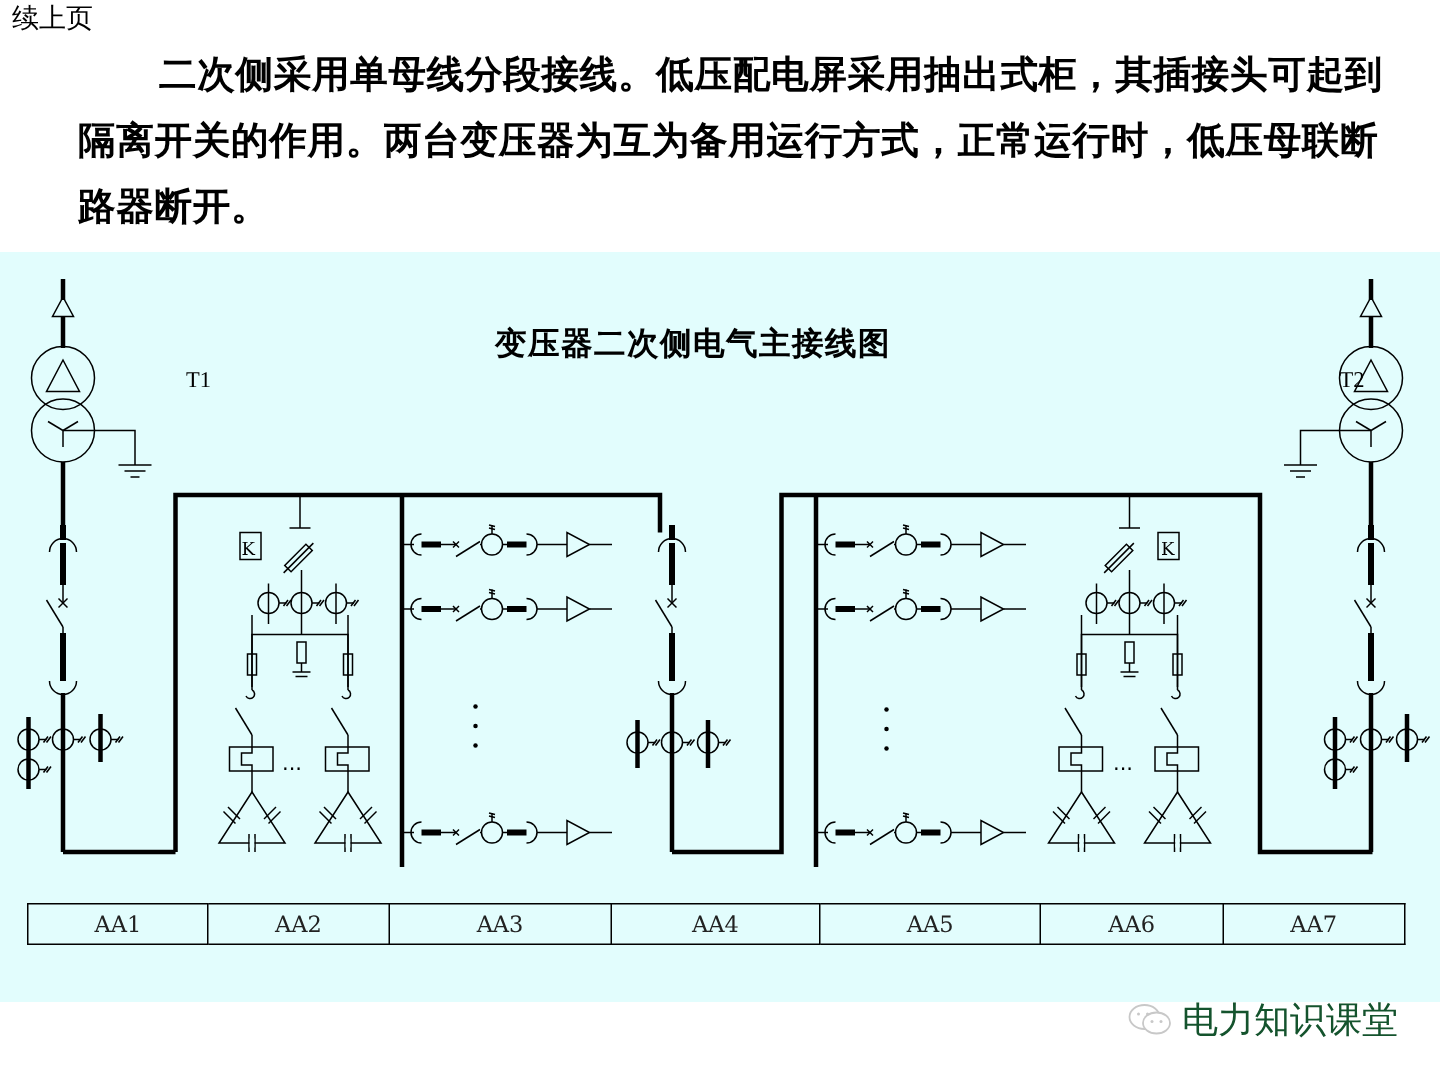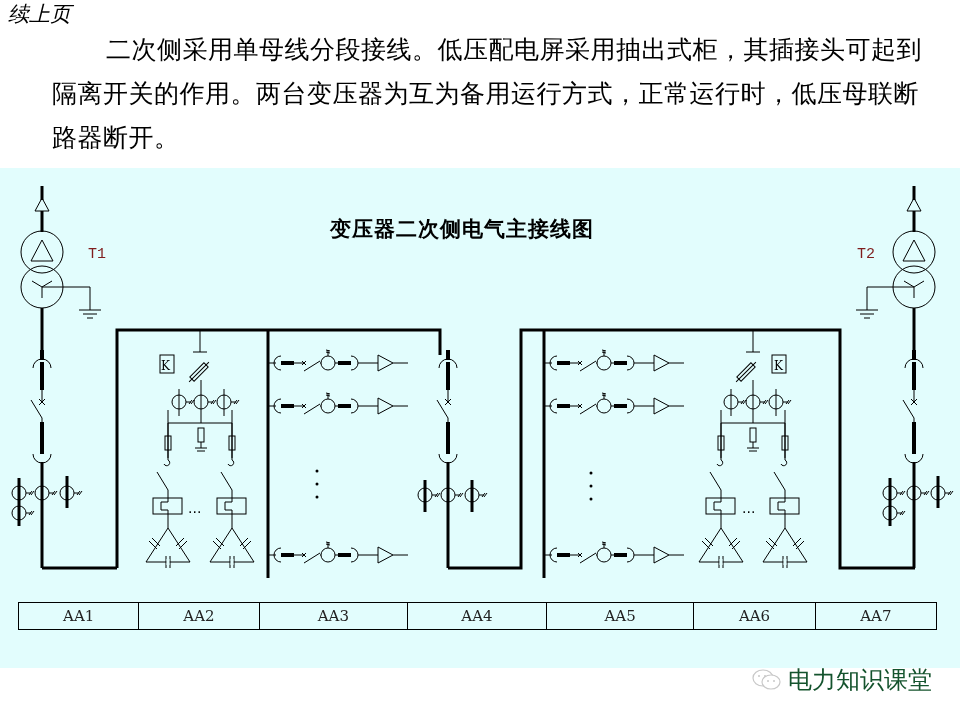--- a/index.html
+++ b/index.html
@@ -1,26 +1,26 @@
 <!DOCTYPE html>
 <html><head>
 <meta charset="utf-8">
 <style>
   html, body { margin:0; padding:0; }
   body { width:960px; height:720px; background:#ffffff; position:relative; overflow:hidden;
          font-family: "DejaVu Serif", "Liberation Serif", serif; color:#000; }
-  .cont-label { position:absolute; left:8px; top:0px; font-size:21px; font-style:italic;
+  .cont-label { position:absolute; left:8px; top:0px; font-size:18px; 
                 font-family:"DejaVu Serif","Liberation Serif",serif; }
   .para { position:absolute; left:52px; top:28px; width:880px; font-size:25px; line-height:44px;
-          font-weight:normal; font-family:"DejaVu Serif","Liberation Serif",serif; letter-spacing:0.5px; }
+          font-weight:bold; font-family:"DejaVu Serif","Liberation Serif",serif; letter-spacing:0.5px; }
   .para .indent { display:inline-block; width:54px; }
   .panel { position:absolute; left:0; top:168px; width:960px; height:500px; background:#e2fdfd; }
   .diagram-title { position:absolute; left:330px; top:215px; font-size:21px; font-weight:bold;
                    font-family:Liberation Sans, sans-serif; letter-spacing:1px; }
-  .tlabel { position:absolute; font-size:15px; color:#7f1d1d; font-family:Liberation Mono, monospace; }
+  .tlabel { position:absolute; font-size:15px; color:#000000; font-family:Liberation Serif, serif;margin-left:36px; }
   svg.sld { position:absolute; left:0; top:168px; }
   table.cab { position:absolute; left:18px; top:602px; width:919px; border-collapse:collapse;
               font-family:"DejaVu Serif","Liberation Serif",serif; font-size:15px;border-radius:19px; }
   table.cab td { border:1.5px solid #000; text-align:center; height:26px; padding:0; color:#222; }
   .watermark { position:absolute; left:752px; top:664px; display:flex; align-items:center; gap:6px;
                color:#14532d; font-size:24px; font-family:"DejaVu Sans","Liberation Sans",sans-serif; }
 </style>
 </head>
 <body>
 

